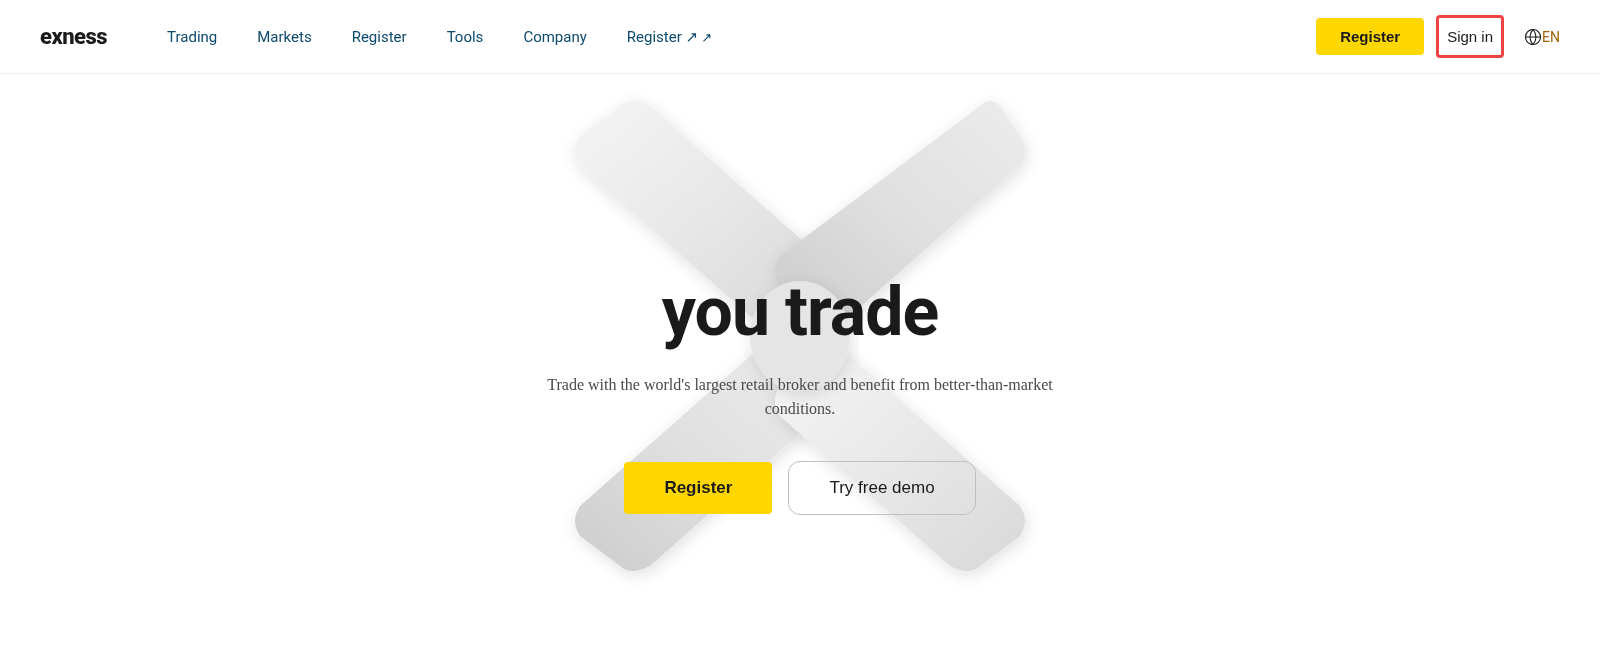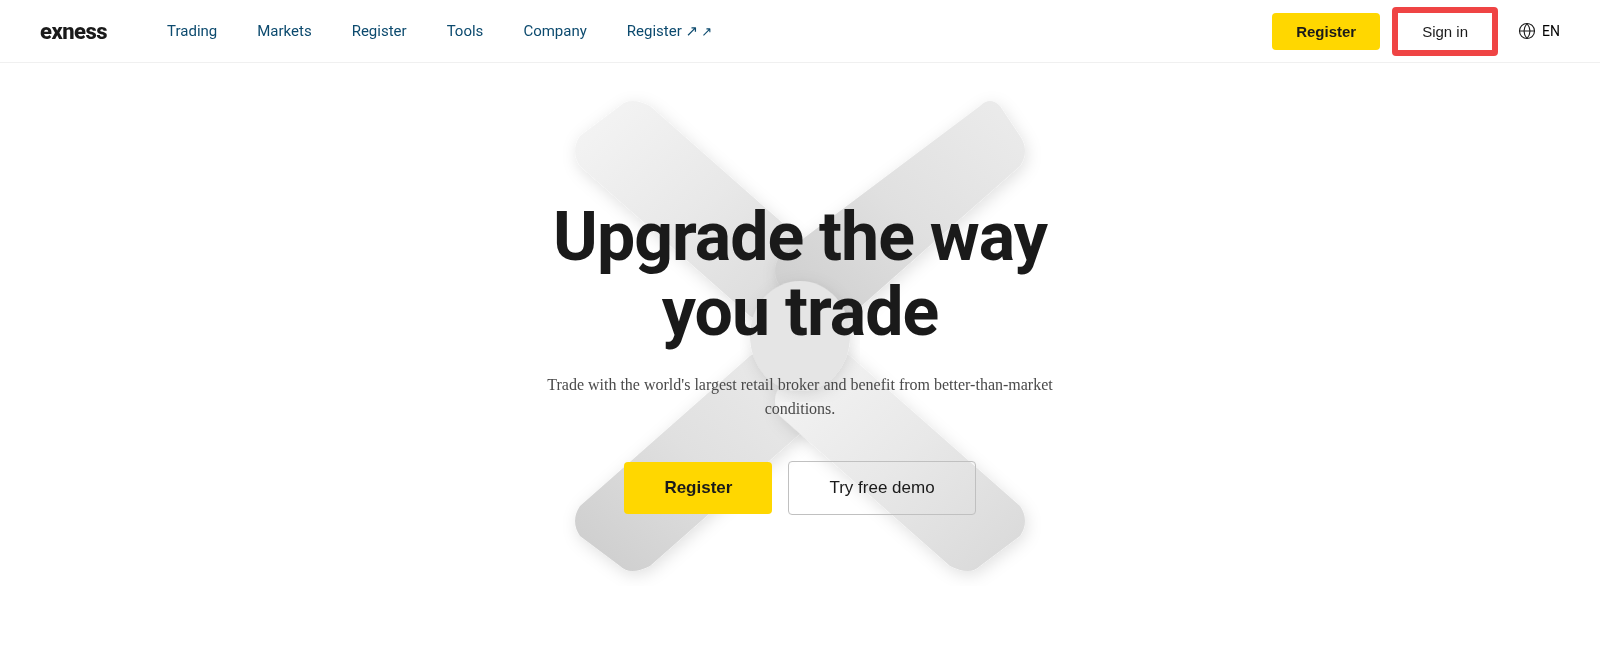--- a/index.html
+++ b/index.html
@@ -16,21 +16,21 @@
       overflow: hidden;
       position: relative;
     }
 
     
     nav {
       position: fixed;
       top: 0;
       left: 0;
       width: 100%;
-      height: 63px;
+      height: 74px;
       background: #ffffff;
       display: flex;
       align-items: center;
       padding: 0 40px;
       z-index: 100;
       border-bottom: 1px solid #f0f0f0;
     }
 
     .nav-logo {
       font-size: 22px;
@@ -74,35 +74,34 @@
       padding: 10px 24px;
       font-size: 15px;
       font-weight: 600;
       cursor: pointer;
       border-radius: 4px;
     }
 
     .btn-signin {
       background: transparent;
       color: #1a1a1a;
-      border: 6px solid #ef4444;
-      padding: 10px 24px;
+      border: 3px solid #ef4444;
+      padding: 10px 8px;
       font-size: 15px;
       font-weight: 400;
       cursor: pointer;
       border-radius: 4px;
     }
 
     .lang-selector {
       display: flex;
       align-items: center;
-      gap: 6px;
       cursor: pointer;
       font-size: 14px;
-      color: #000000;
+      color: #a16207;
       margin-left: 8px;
     }
 
     .globe-icon {
       width: 18px;
       height: 18px;
     }
 
     
     .hero {
@@ -175,21 +174,21 @@
     }
 
     .btn-demo {
       background: transparent;
       color: #1a1a1a;
       border: 1px solid #c0c0c0;
       padding: 16px 40px;
       font-size: 17px;
       font-weight: 400;
       cursor: pointer;
-      border-radius: 4px;
+      border-radius: 12px;
     }
 
     
     .x-shape {
       width: 100%;
       height: 100%;
     }
   </style>
 </head>
 <body>
@@ -246,21 +245,21 @@
       <path d="M 40 420 Q 30 435 40 450 L 80 480 Q 90 490 110 480 L 280 330 Q 290 315 280 300 L 240 270 Q 225 260 210 270 Z" fill="url(#g2)" filter="url(#shadow)"></path>
 
       <path d="M 480 420 Q 490 435 480 450 L 440 480 Q 430 490 410 480 L 240 330 Q 230 315 240 300 L 280 270 Q 295 260 310 270 Z" fill="url(#g1)" filter="url(#shadow)"></path>
 
       <ellipse cx="260" cy="250" rx="50" ry="55" fill="#e5e5e5" filter="url(#shadow)"></ellipse>
     </svg>
   </div>
 
   <div class="hero-content">
     <h1 class="hero-title">
-      <span>Upgrade the way</span><br>
+      <br>
       <span>you trade</span>
     </h1>
     <p class="hero-subtitle">Trade with the world's largest retail broker and benefit from better-than-market conditions.</p>
 
     <div class="hero-buttons">
       <button class="btn-register-hero">Register</button>
       <button class="btn-demo">Try free demo</button>
     </div>
   </div>
 </section>

